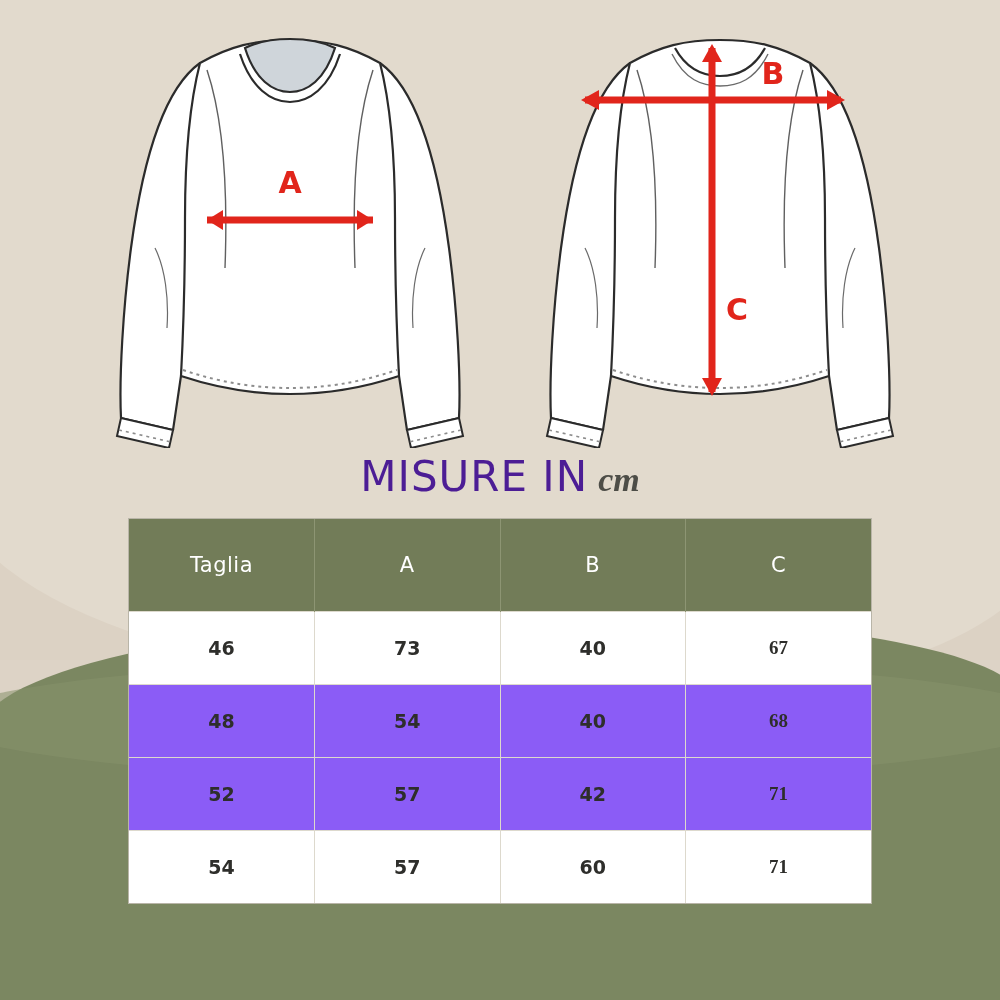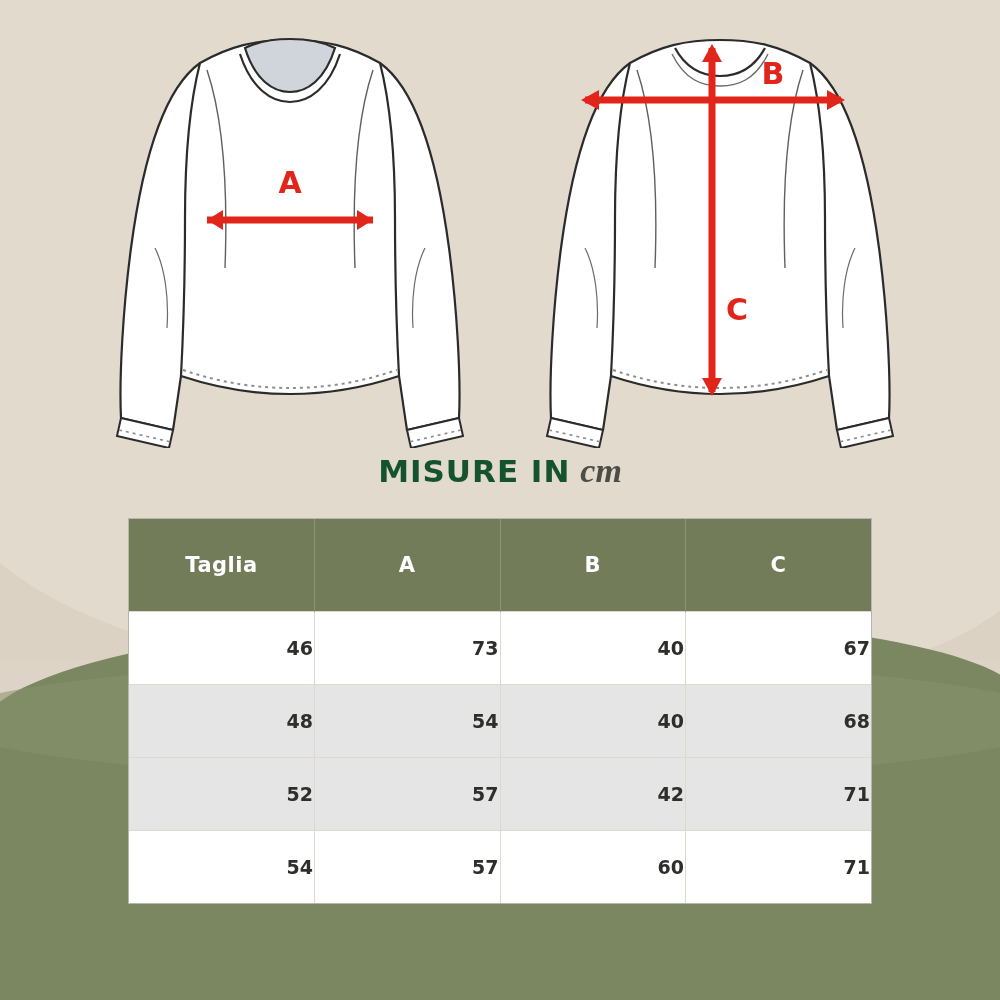--- a/index.html
+++ b/index.html
@@ -68,24 +68,24 @@
   
   .title-row {
     position: absolute;
     left: 0; top: 452px;
     width: 1000px;
     text-align: center;
     color: #4a4a44;
   }
   .title-main {
     font-family: "DejaVu Sans", sans-serif;
-    font-weight: bold;
-    font-size: 31px;
+    font-weight: normal;
+    font-size: 42px;
     letter-spacing: 1px;
-    color: #14532d;
+    color: #4c1d95;
   }
   .title-unit {
     font-family: Liberation Serif, serif;
     font-style: italic;
     font-size: 34px;
     font-weight: bold;
     color: #4d4d47;
     margin-left: 10px;
   }
 
@@ -100,38 +100,38 @@
   }
   table.size-table {
     border-collapse: collapse;
     width: 100%;
     table-layout: fixed;
   }
   table.size-table th {
     background: #727c58;
     color: #ffffff;
     font-size: 21px;
-    font-weight: bold;
+    font-weight: normal;
     height: 90px;
     border-right: 1px solid #8d9573;
     letter-spacing: 0.5px;
   }
   table.size-table th:last-child { border-right: none; }
   table.size-table td {
     background: #ffffff;
     color: #2e2e2b;
     font-size: 19px;
     font-weight: bold;
-    text-align: right;
+    text-align: center;
     height: 70px;
     border-right: 1px solid #ddd9cd;
     border-top: 1px solid #ddd9cd;
   }
-  table.size-table td:last-child { border-right: none; }
-  table.size-table tr.alt td { background: #e5e5e5; margin-left: 8px; }
+  table.size-table td:last-child { border-right: none; font-family: Liberation Serif, serif; }
+  table.size-table tr.alt td { background: #8b5cf6; margin-left: 8px; }
 
   .label-letter {
     fill: #e1251b;
     font-family: "DejaVu Sans", sans-serif;
     font-weight: bold;
     font-size: 30px;
   }
 </style>
 </head>
 <body>

